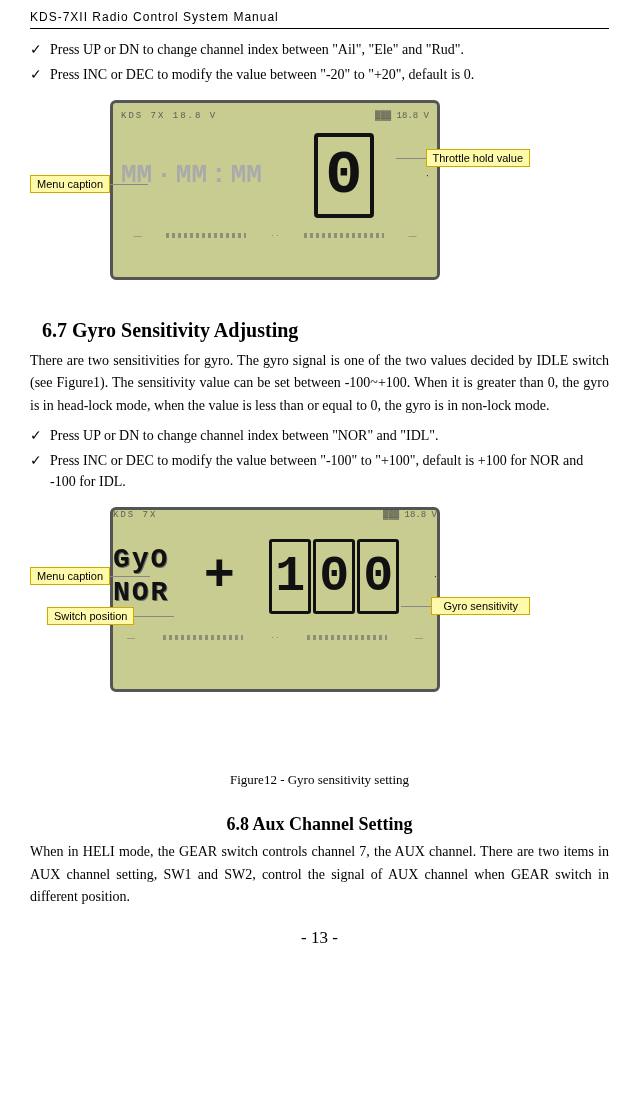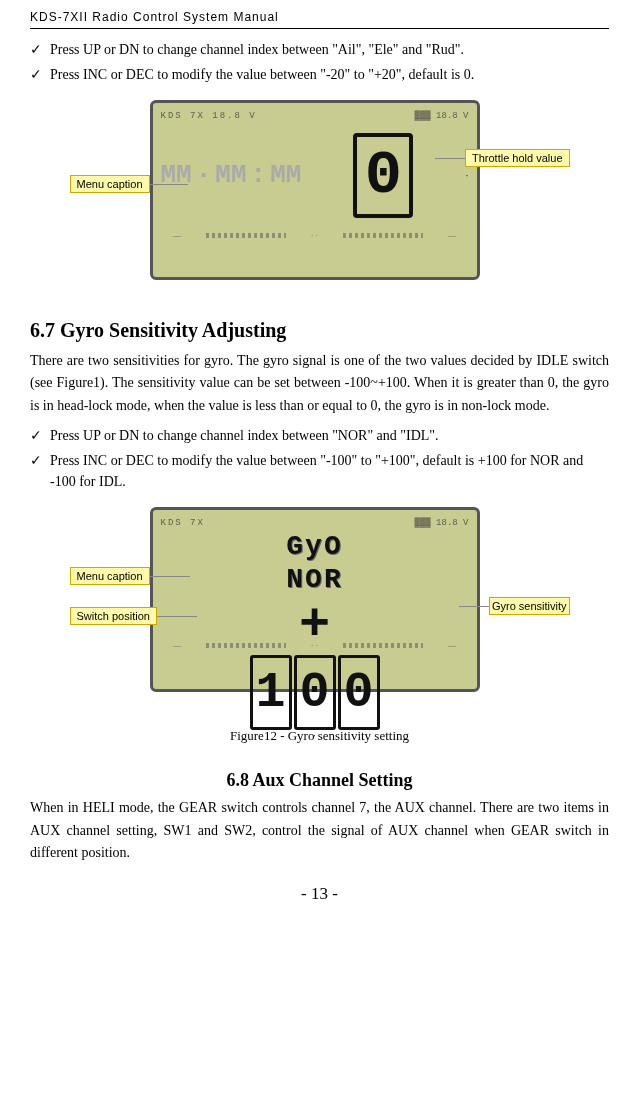--- a/index.html
+++ b/index.html
@@ -36,21 +36,21 @@
       left: 0;
     }
     .figure-caption {
       text-align: center;
       font-size: 13px;
       margin: 6px 0 14px 0;
     }
     .section-heading {
       font-size: 20px;
       font-weight: bold;
-      margin: 14px 0 8px 0;
+      margin: 14px 0 8px 12px;
     }
     .section-subheading {
       font-size: 18px;
       font-weight: bold;
       margin: 12px 0 6px 0;
       text-align: center;
     }
     .body-text {
       line-height: 1.6;
       margin-bottom: 8px;
@@ -60,22 +60,22 @@
       text-align: center;
       margin-top: 20px;
       font-size: 17px;
     }
     
     .fig-wrapper {
       position: relative;
       width: 100%;
       display: flex;
       flex-direction: column;
-      align-items: center;
       margin: 8px 0;
+      gap: 44px;
     }
     .ann-lcd {
       position: absolute;
       left: 80px;
       top: 10px;
       width: 340px;
       height: 180px;
     }
     
     .fig11-area {
@@ -157,28 +157,28 @@
 
 <ul class="bullet-list">
   <li>Press UP or DN to change channel index between "NOR" and "IDL".</li>
   <li>Press INC or DEC to modify the value between "-100" to "+100", default is +100 for NOR and -100 for IDL.</li>
 </ul>
 
 <div class="fig-wrapper">
   <div class="fig12-area">
 
     <div style="position:absolute; left:80px; top:5px; width:330px; height:185px;">
-      <div style="width:100%; height:100%; background:#c8cc90; border:3px solid #555; border-radius:6px; position:relative; padding:8px;">
+      <div style="width:100%; height:100%; background:#c8cc90; border:3px solid #555; border-radius:6px; position:relative; ">
 
         <div style="display:flex; justify-content:space-between; font-family:'Courier New',monospace; font-size:10px; color:#444; opacity:0.8; margin-bottom:4px;">
           <span style="font-size:9px; letter-spacing:2px;">KDS 7X</span>
           <span style="font-size:9px;">▓▓▓ 18.8 V</span>
         </div>
 
-        <div style="display:flex; align-items:center; justify-content:space-between; height:105px;flex-direction:column;">
+        <div style="display:flex; align-items:center; justify-content:space-between; height:105px;">
           <div style="font-family:'Courier New',monospace; font-weight:900; font-size:28px; color:#111; line-height:1.1; letter-spacing:2px;">
             <div style="text-shadow:1px 1px 0 #666;">GyO</div>
             <div style="margin-top:2px; text-shadow:1px 1px 0 #666;">NOR</div>
           </div>
 
           <div style="font-family:'Courier New',monospace; font-size:52px; font-weight:900; color:#111;">+</div>
 
           <div style="display:flex; align-items:center; gap:2px;">
             <div style="border:3px solid #111; width:42px; height:75px; display:flex; align-items:center; justify-content:center; font-family:'Courier New',monospace; font-size:50px; font-weight:900; color:#111; border-radius:3px;">1</div>
             <div style="border:3px solid #111; width:42px; height:75px; display:flex; align-items:center; justify-content:center; font-family:'Courier New',monospace; font-size:50px; font-weight:900; color:#111; border-radius:3px;">0</div>
@@ -195,27 +195,27 @@
           <span style="font-size:8px; color:#666;">—</span>
         </div>
       </div>
     </div>
 
     <div style="position:absolute; left:0; top:65px;">
       <div style="border:1.5px solid #ccaa00; background:#fffaaa; padding:2px 6px; font-size:11px; font-family:Arial,sans-serif; white-space:nowrap;">Menu caption</div>
       <div style="position:absolute; top:50%; right:-40px; width:40px; height:1px; background:#888;"></div>
     </div>
 
-    <div style="position:absolute; left:0; top:105px;">
+    <div style="position:absolute; left:17px; top:105px;">
       <div style="border:1.5px solid #ccaa00; background:#fffaaa; padding:2px 6px; font-size:11px; font-family:Arial,sans-serif; white-space:nowrap;">Switch position</div>
       <div style="position:absolute; top:50%; right:-40px; width:40px; height:1px; background:#888;"></div>
     </div>
 
     <div style="position:absolute; right:0; top:95px;">
-      <div style="border:1.5px solid #ccaa00; background:#fffaaa; padding:2px 2px; font-size:11px; font-family:Arial,sans-serif; white-space:nowrap;">Gyro sensitivity</div>
+      <div style="border:1.5px solid #ccaa00; background:#fffaaa; padding:2px 11px; font-size:11px; font-family:Arial,sans-serif; white-space:nowrap;">Gyro sensitivity</div>
       <div style="position:absolute; top:50%; left:-30px; width:30px; height:1px; background:#888;"></div>
     </div>
   </div>
 
   <div class="figure-caption">Figure12 - Gyro sensitivity setting</div>
 </div>
 
 <h2 class="section-subheading">6.8 Aux Channel Setting</h2>
 
 <p class="body-text">When in HELI mode, the GEAR switch controls channel 7, the AUX channel. There are two items in AUX channel setting, SW1 and SW2, control the signal of AUX channel when GEAR switch in different position.</p>

